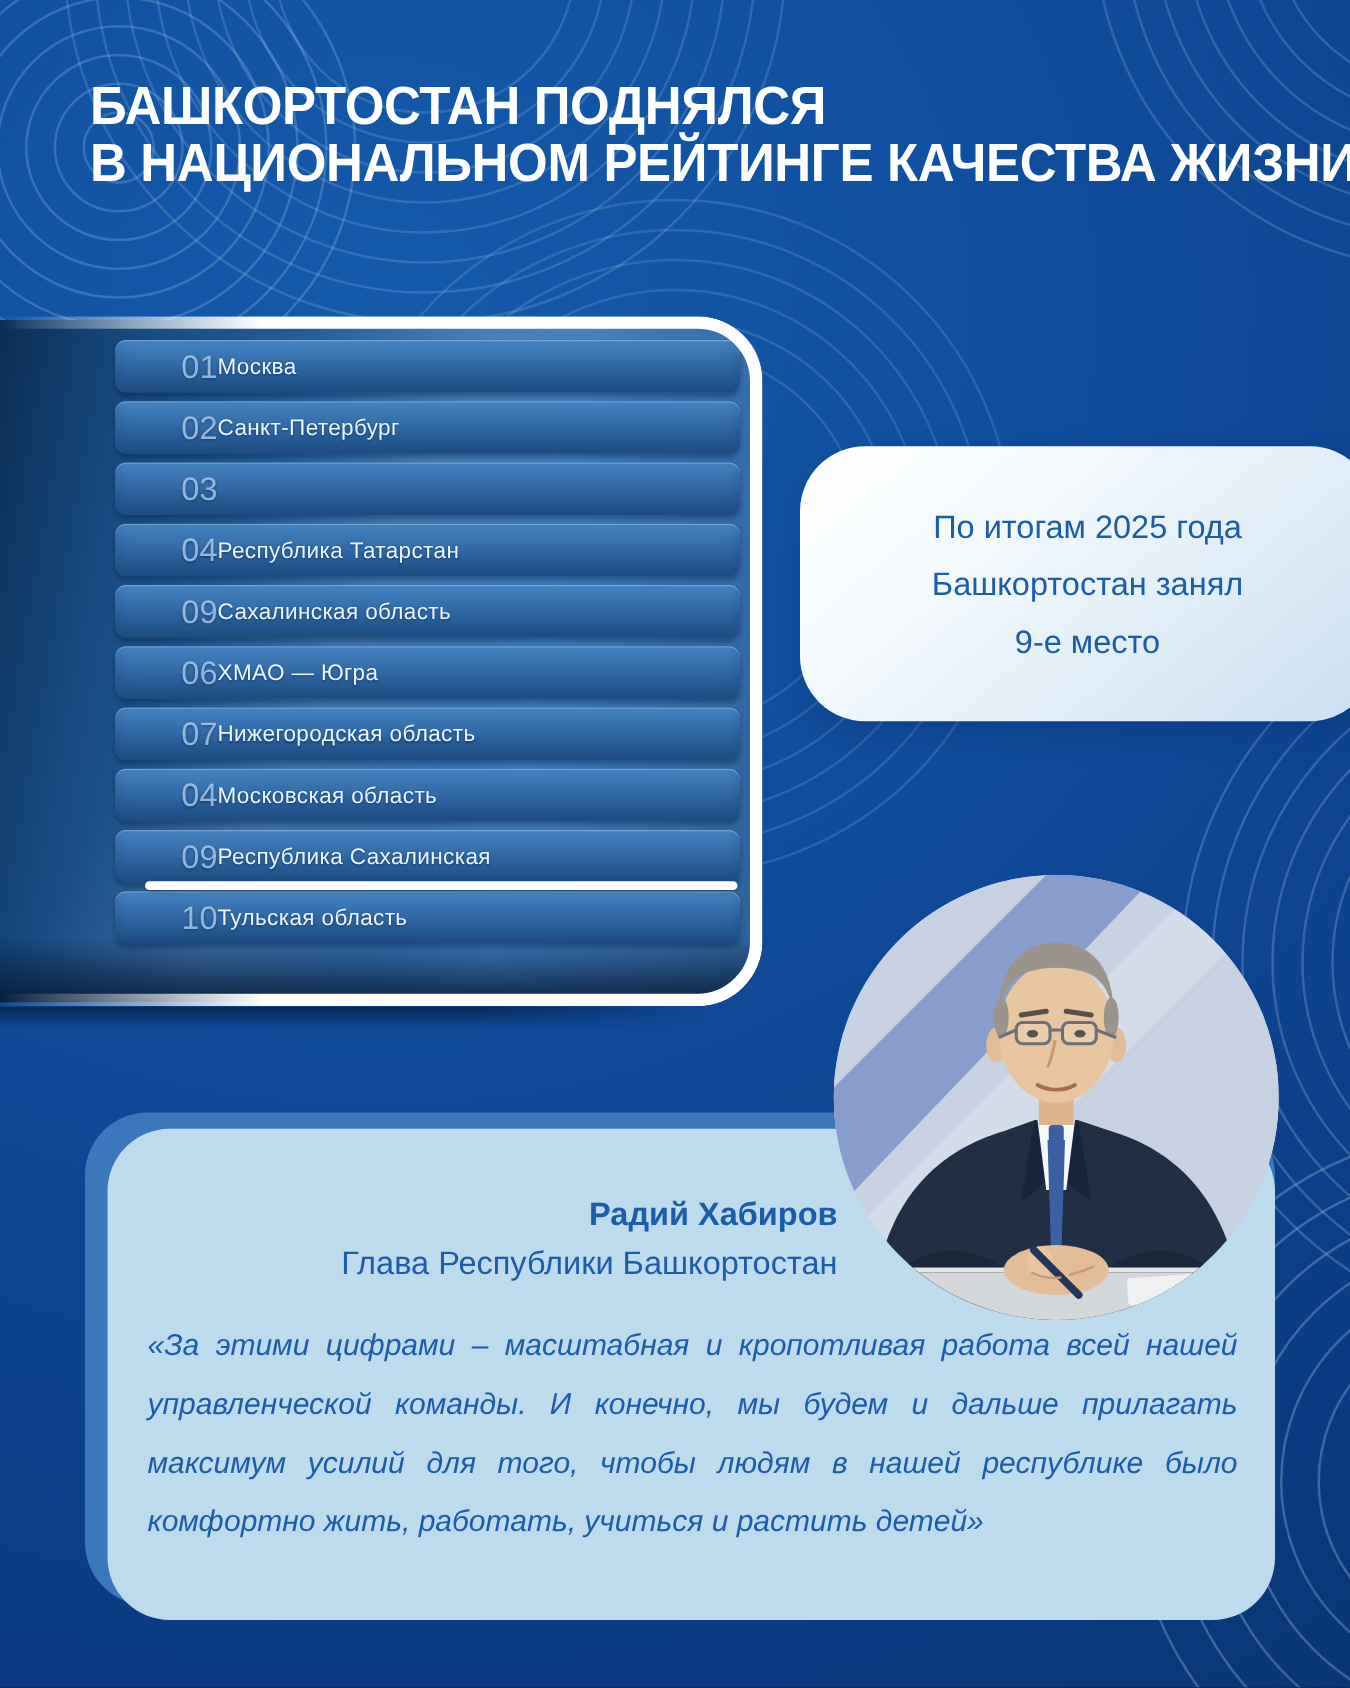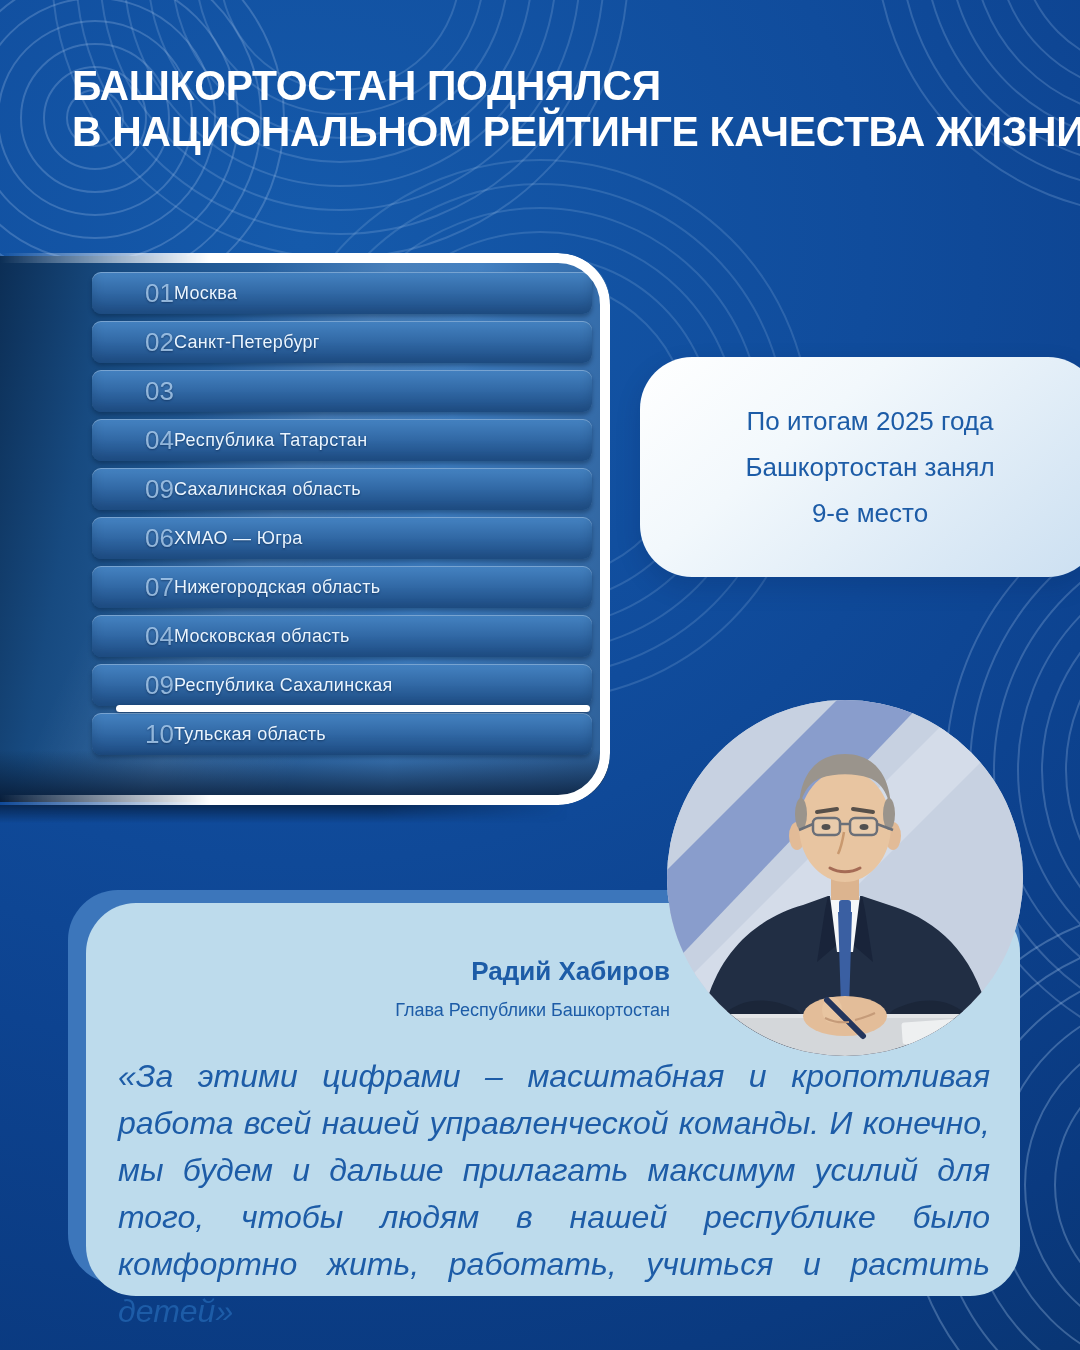--- a/index.html
+++ b/index.html
@@ -50,23 +50,23 @@
     box-shadow:0 10px 24px rgba(5,30,70,.18);
     color:#1d5ca7;font-size:26px;line-height:46px;text-align:center;}
 
   
   .quote-halo{position:absolute;left:68px;top:890px;width:952px;height:394px;border-radius:50px;
     background:#3c76bb;z-index:2;}
   .quote-card{position:absolute;left:86px;top:903px;width:934px;height:393px;border-radius:50px;
     background:#bddbec;z-index:3;}
   .author{position:absolute;left:40px;top:48px;width:544px;text-align:right;color:#1d5ca7;}
   .author-name{font-size:26px;line-height:40px;font-weight:700;}
-  .author-title{font-size:18px;line-height:34px;margin-top:2px;}
+  .author-title{font-size:26px;line-height:34px;margin-top:2px;}
   .quote-text{position:absolute;left:32px;right:30px;top:150px;
-    color:#1d5ca7;font-size:32px;line-height:47px;font-style:italic;text-align:justify;}
+    color:#1d5ca7;font-size:24px;line-height:47px;font-style:italic;text-align:justify;}
 
   
   .portrait{position:absolute;left:667px;top:700px;width:356px;height:356px;border-radius:50%;
     overflow:hidden;z-index:4;background:#c7d1e1;}
 </style>
 </head>
 <body>
 
 <div class="stage">
 

